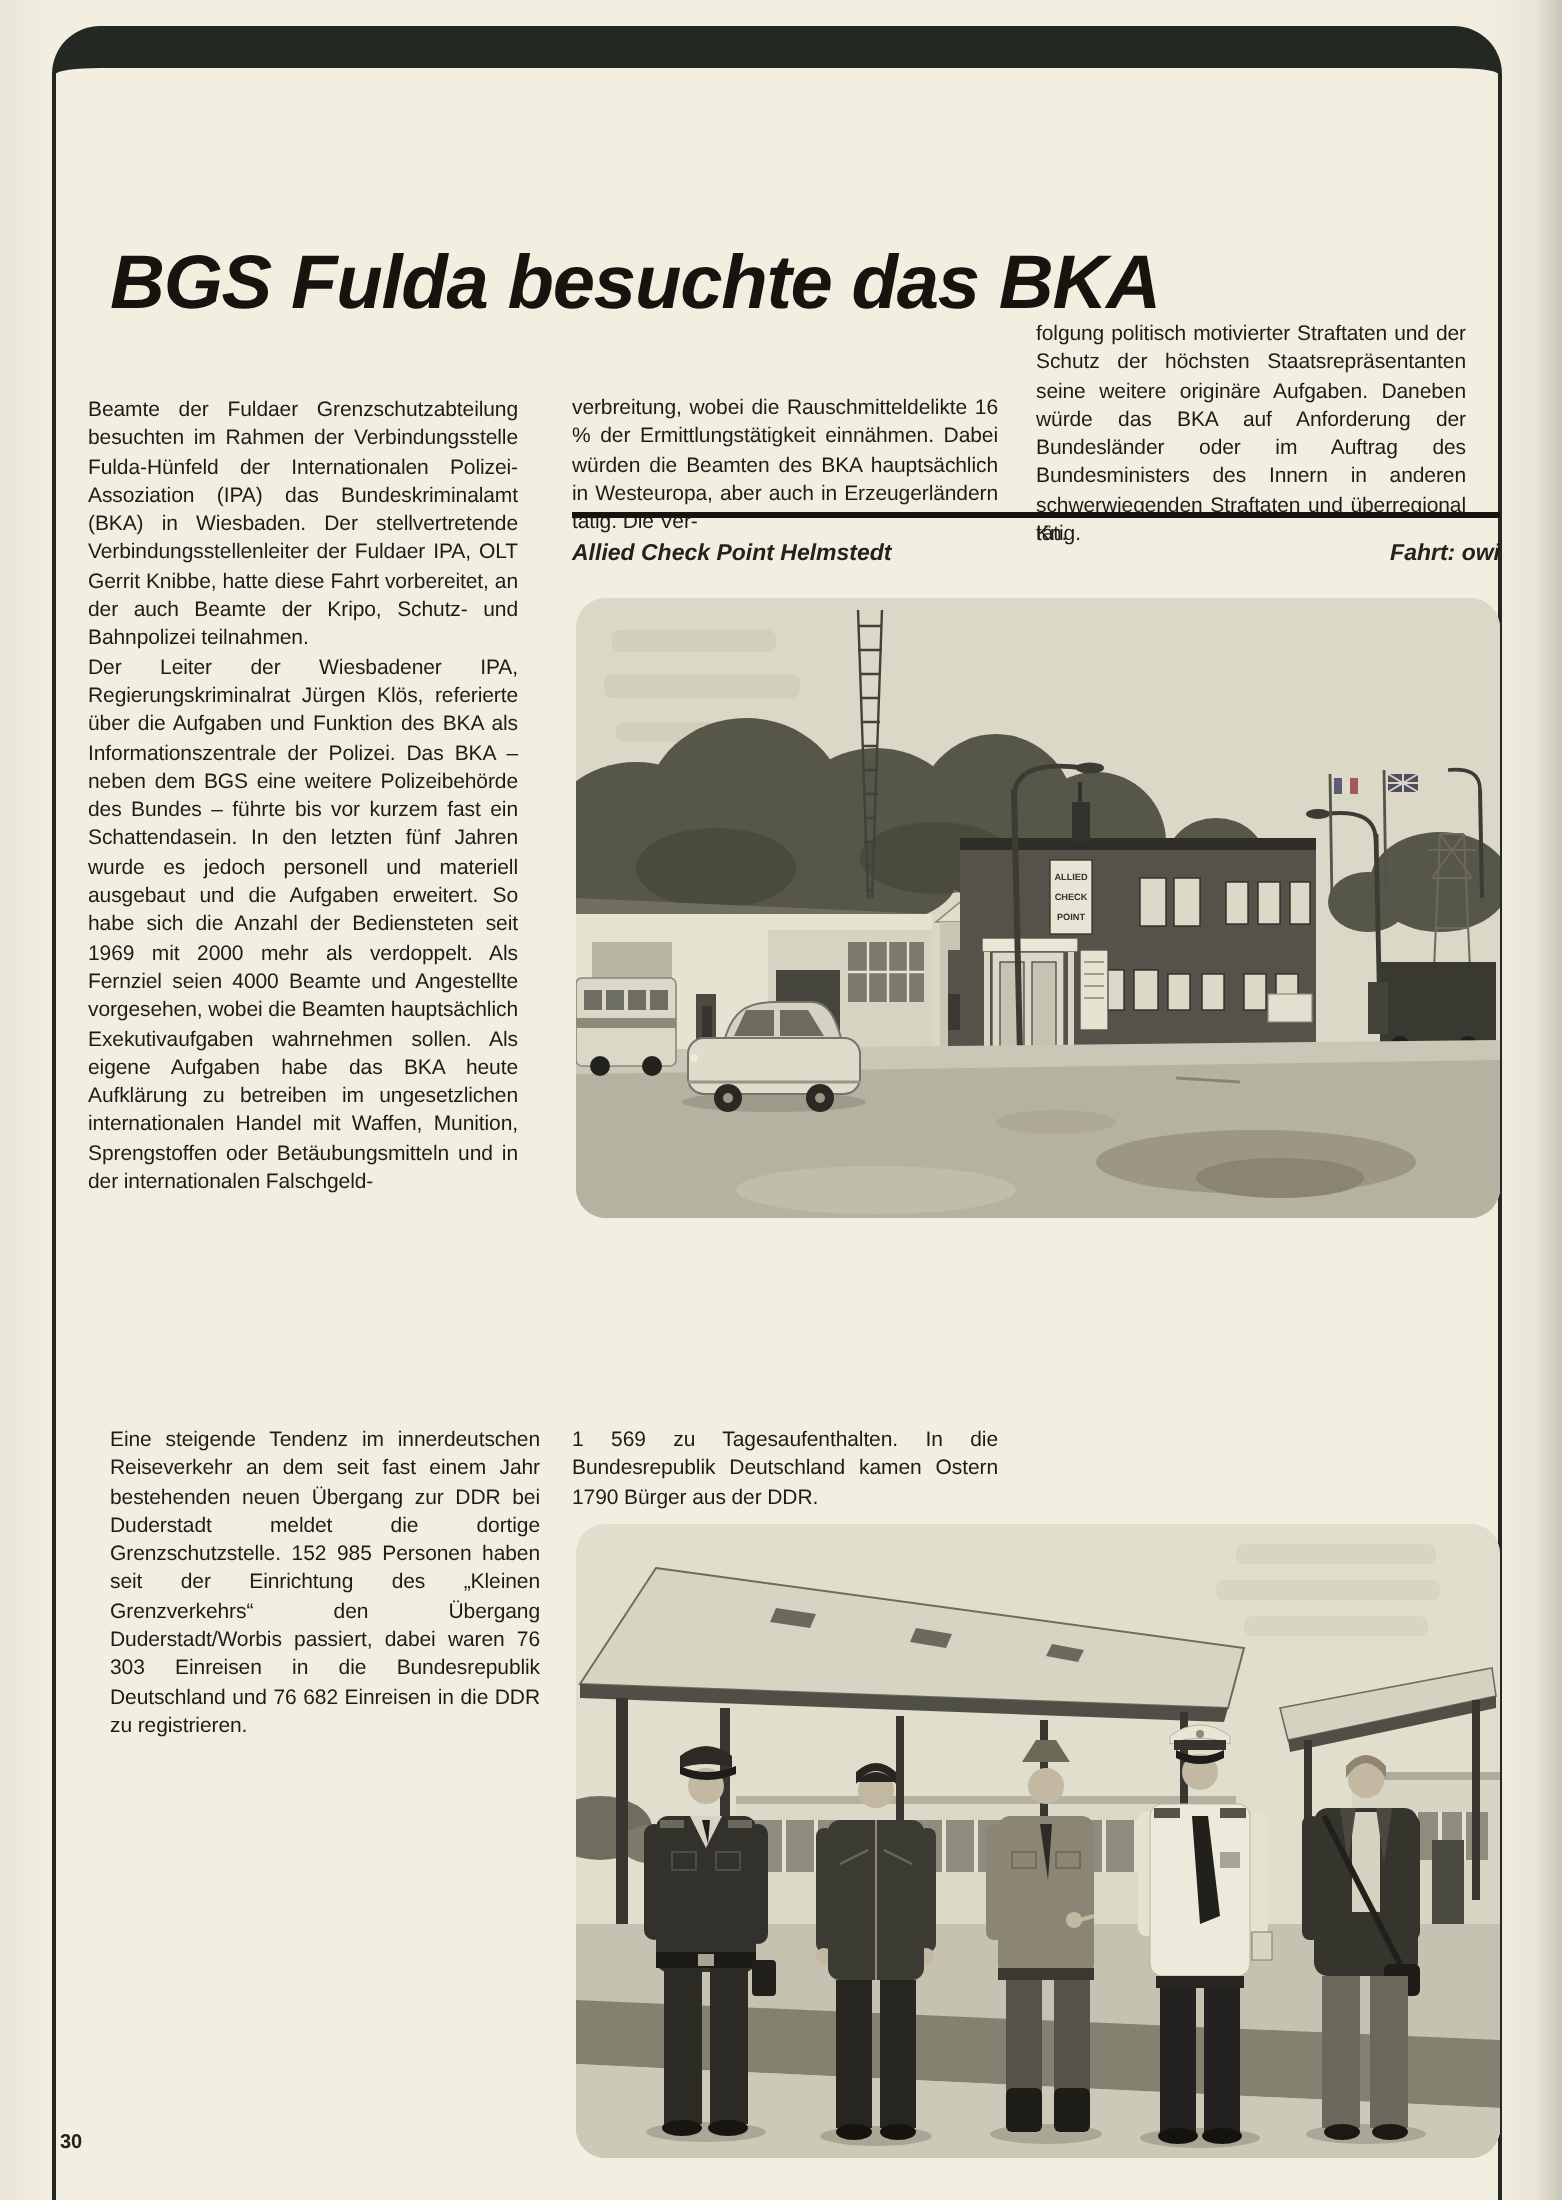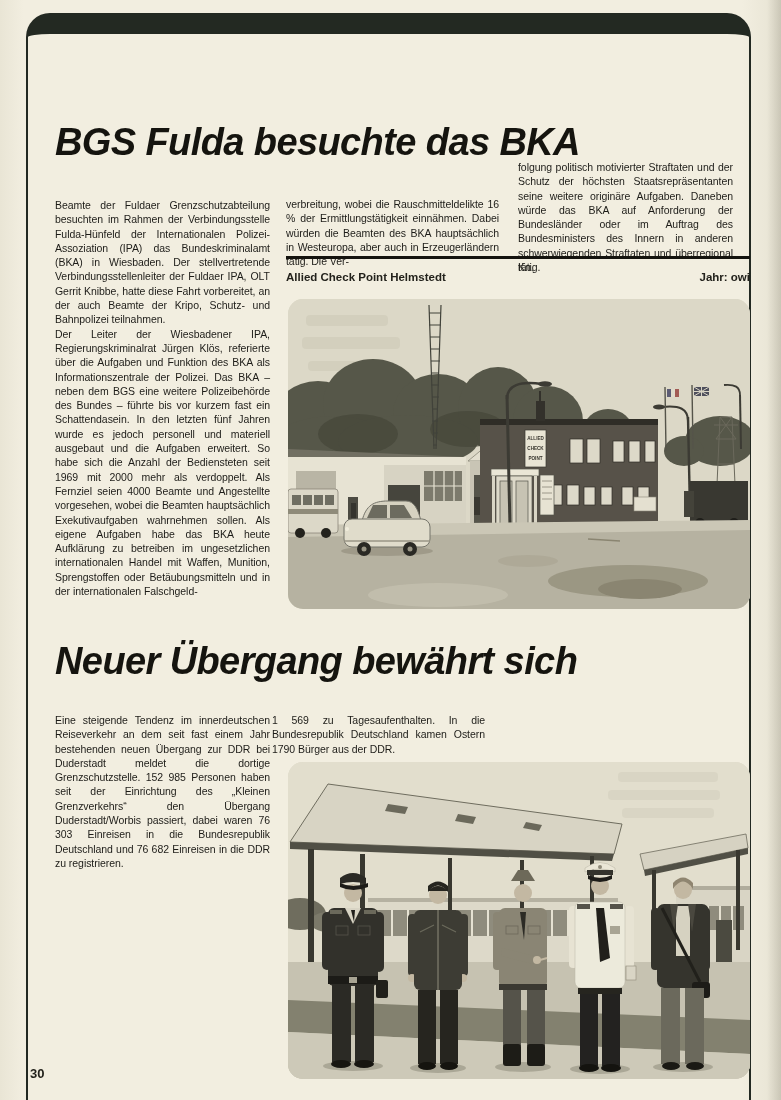--- a/index.html
+++ b/index.html
@@ -13,35 +13,35 @@
         border-left:2px solid #232922;border-right:2px solid #232922;border-top:21px solid #232922;
         border-radius:24px 24px 0 0;}
   .headline{position:absolute;margin:0;font-size:38px;line-height:32px;font-weight:bold;
         font-style:italic;letter-spacing:-0.6px;color:#15140f;white-space:nowrap;}
   #t1{left:55px;top:126px;}
   #t2{left:55px;top:645px;}
   .col{position:absolute;text-align:justify;font-size:10.5px;line-height:14.3px;
         letter-spacing:-0.05px;color:#1d1c18;hyphens:auto;margin-top:19px;}
   .col p{margin:0;}
   .col.gap p + p{margin-top:13px;}
-  #a1c1{left:55px;top:179px;width:215px;}
+  #a1c1{left:44px;top:179px;width:215px;}
   #a1c2{left:286px;top:178px;width:213px;}
   #a1c3{left:518px;top:141px;width:215px;}
   .sig{text-align:left;margin-top:-14.3px;font-weight:normal;}
   .rule{position:absolute;left:286px;top:256px;width:464px;height:3px;background:#14130e;}
   .caption-row{position:absolute;left:286px;top:271px;width:464px;display:flex;
-        justify-content:space-between;font-weight:bold;font-size:11.5px;color:#23221c;}
+        justify-content:space-between;font-style:italic;font-weight:bold;font-size:11.5px;color:#23221c;}
   .photo{position:absolute;left:288px;width:462px;border-radius:15px;overflow:hidden;background:#dcd8c7;}
   #photo1{top:299px;height:310px;}
   #photo2{top:762px;height:317px;}
   .photo svg{display:block;width:100%;height:100%;}
   #a2c1{left:55px;top:694px;width:215px;}
-  #a2c2{left:272px;top:694px;width:213px;}
+  #a2c2{left:286px;top:694px;width:213px;}
   #a2c3{left:518px;top:694px;width:215px;}
-  .pageno{position:absolute;left:30px;top:1066px;font-size:13px;font-weight:bold;color:#23221c;}
+  .pageno{position:absolute;left:30px;top:1066px;font-size:10px;font-weight:bold;color:#23221c;}
 </style>
 </head>
 <body>
 
 <div class="page">
   <div class="frame"></div>
 
   <h1 class="headline" id="t1">BGS Fulda besuchte das BKA</h1>
 
   <div class="col" id="a1c1">
@@ -52,21 +52,21 @@
     <p>verbreitung, wobei die Rauschmitteldelikte 16 % der Ermittlungstätigkeit einnähmen. Dabei würden die Beamten des BKA hauptsächlich in Westeuropa, aber auch in Erzeugerländern tätig. Die Ver-</p>
   </div>
   <div class="col" id="a1c3">
     <p>folgung politisch motivierter Straftaten und der Schutz der höchsten Staatsrepräsentanten seine weitere originäre Aufgaben. Daneben würde das BKA auf Anforderung der Bundesländer oder im Auftrag des Bundesministers des Innern in anderen schwerwiegenden Straftaten und überregional tätig.</p>
     <div class="sig">Kn.</div>
   </div>
 
   <div class="rule"></div>
   <div class="caption-row">
     <span>Allied Check Point Helmstedt</span>
-    <span>Jahr: owi</span>
+    <span>Fahrt: owi</span>
   </div>
 
   <div class="photo" id="photo1" role="img" aria-label="Schwarzweißfoto: Allied Check Point Helmstedt – dunkles zweistöckiges Kontrollgebäude mit weißem Schild, Straßenlaternen, Funkmast, Bus und PKW an der Grenzübergangsstelle">
     <svg viewBox="0 0 462 310">
       <rect x="0" y="0" width="462" height="310" fill="#dcd8c7"></rect>
       <g opacity="0.45" fill="#c9c5b3">
         <rect x="18" y="16" width="82" height="11" rx="4"></rect>
         <rect x="14" y="38" width="98" height="12" rx="4"></rect>
         <rect x="20" y="62" width="72" height="10" rx="4"></rect>
       </g>
@@ -203,21 +203,20 @@
         <path d="M56,242 L142,242" stroke="#9a9686" stroke-width="1.5"></path>
         <circle cx="76" cy="250" r="7" fill="#2a2924"></circle>
           <circle cx="122" cy="250" r="7" fill="#2a2924"></circle>
         <circle cx="76" cy="250" r="2.5" fill="#9a9686"></circle>
           <circle cx="122" cy="250" r="2.5" fill="#9a9686"></circle>
         <circle cx="59" cy="230" r="2" fill="#f0ecdc"></circle>
       </g>
     </svg>
   </div>
 
-  <h1 class="headline" id="t2">Neuer Übergang bewährt sich</h1>
 
   <div class="col gap" id="a2c1">
     <p>Eine steigende Tendenz im innerdeutschen Reiseverkehr an dem seit fast einem Jahr bestehenden neuen Übergang zur DDR bei Duderstadt meldet die dortige Grenzschutzstelle. 152 985 Personen haben seit der Einrichtung des „Kleinen Grenzverkehrs“ den Übergang Duderstadt/Worbis passiert, dabei waren 76 303 Einreisen in die Bundesrepublik Deutschland und 76 682 Einreisen in die DDR zu registrieren.</p>
   </div>
   <div class="col" id="a2c2">
     <p>1 569 zu Tagesaufenthalten. In die Bundesrepublik Deutschland kamen Ostern 1790 Bürger aus der DDR.</p>
   </div>
 
   <div class="photo" id="photo2" role="img" aria-label="Schwarzweißfoto: Fünf Männer, teils in Uniform, vor dem Abfertigungsdach der Grenzübergangsstelle Duderstadt">
     <svg viewBox="0 0 462 317">

